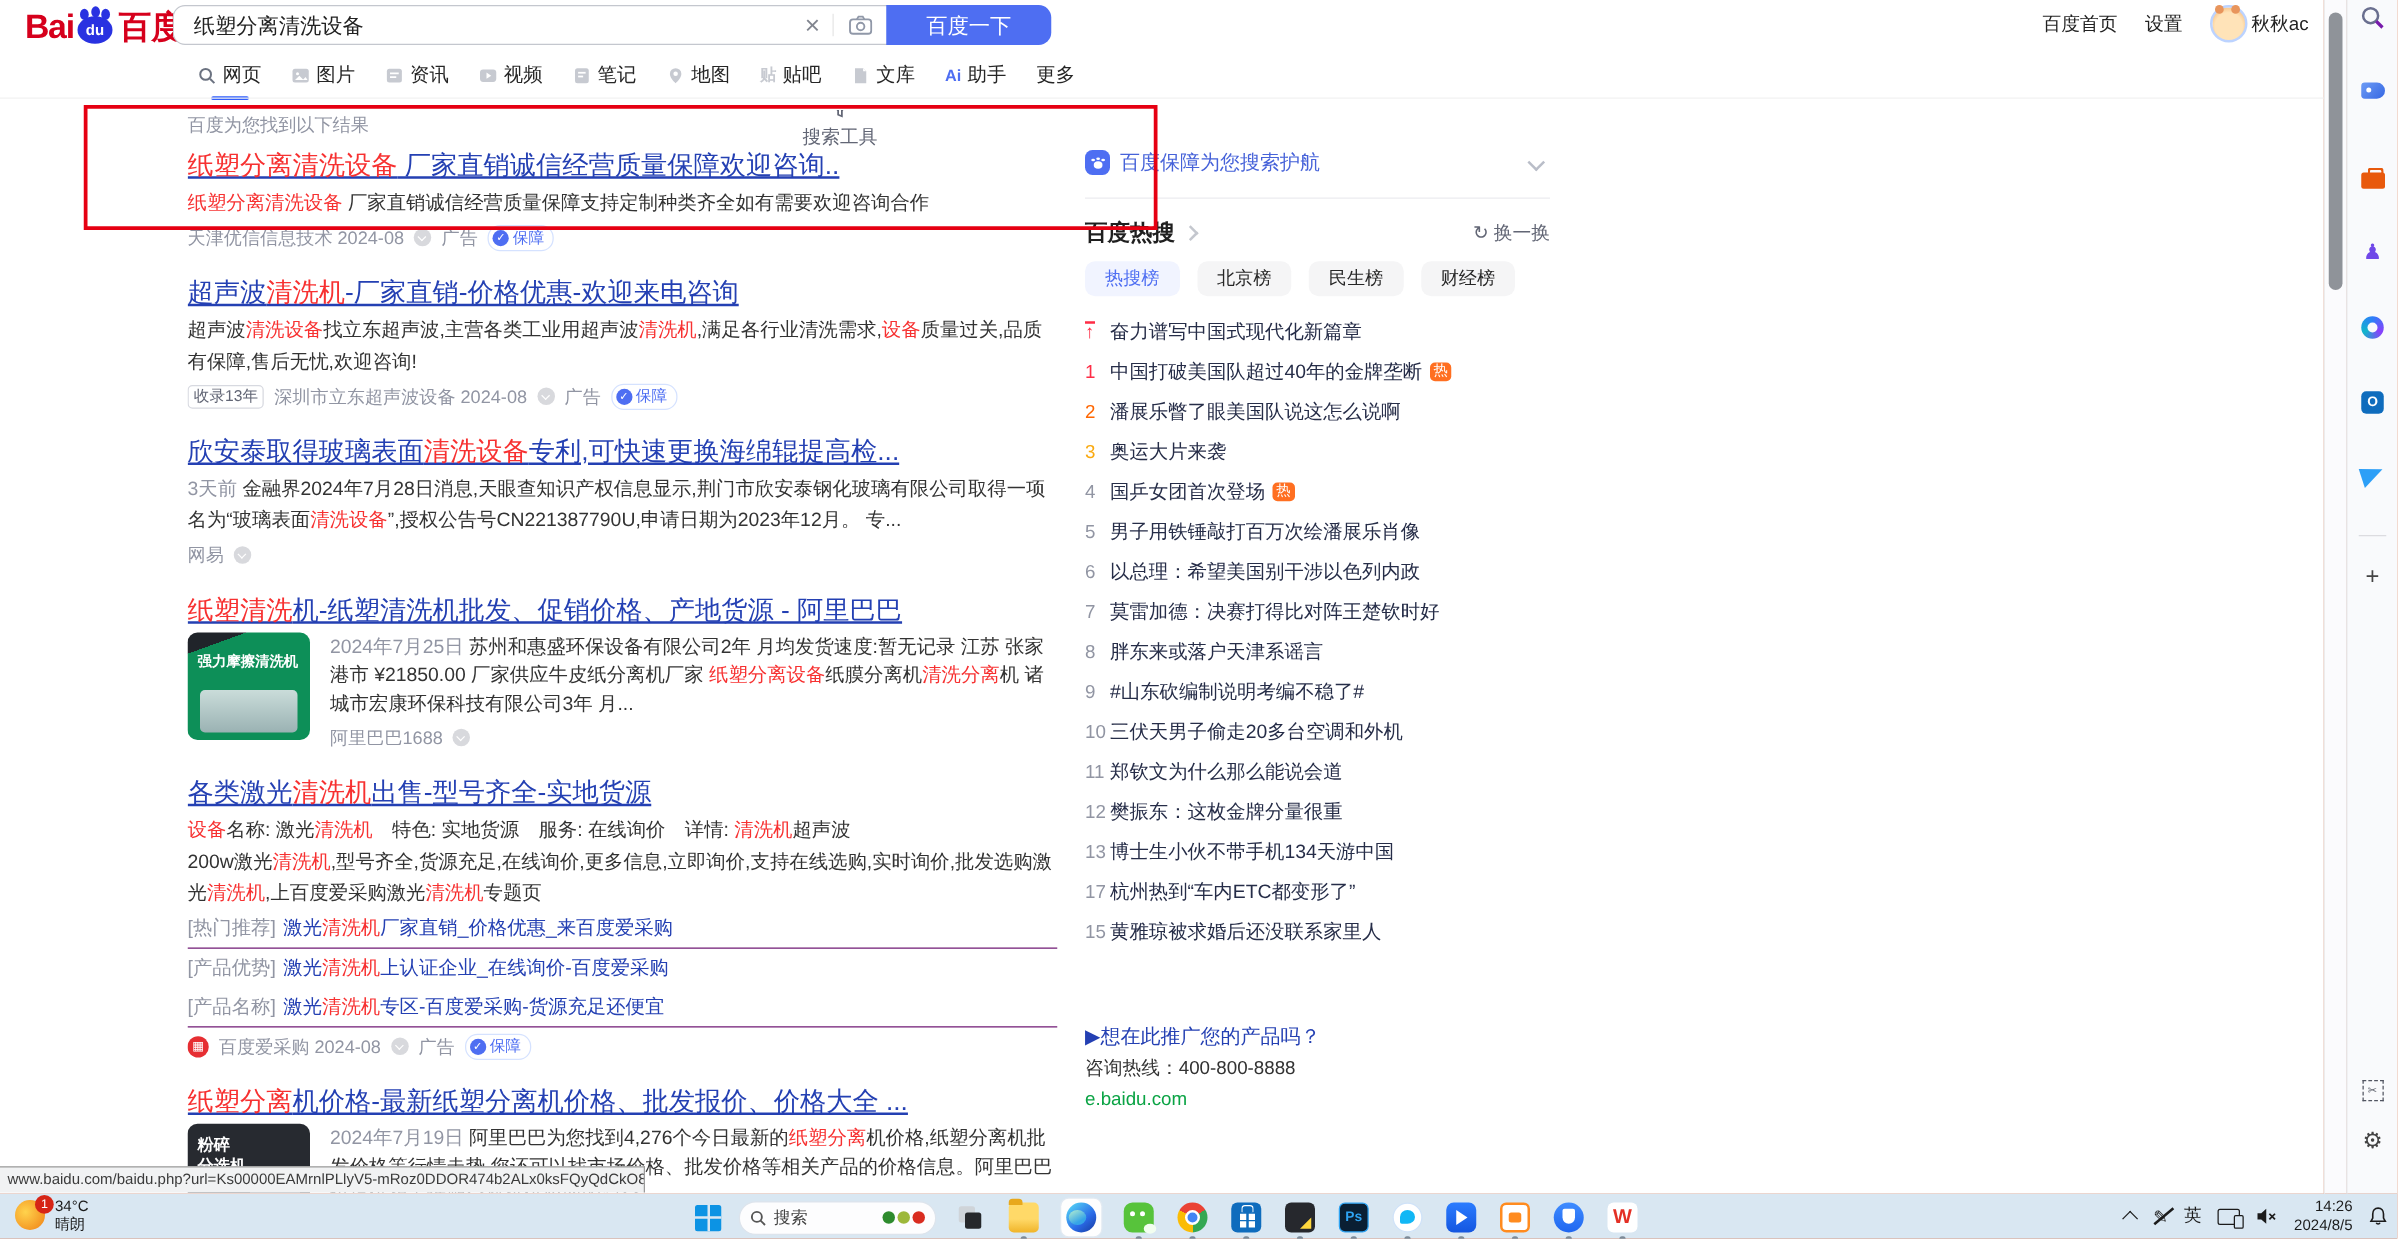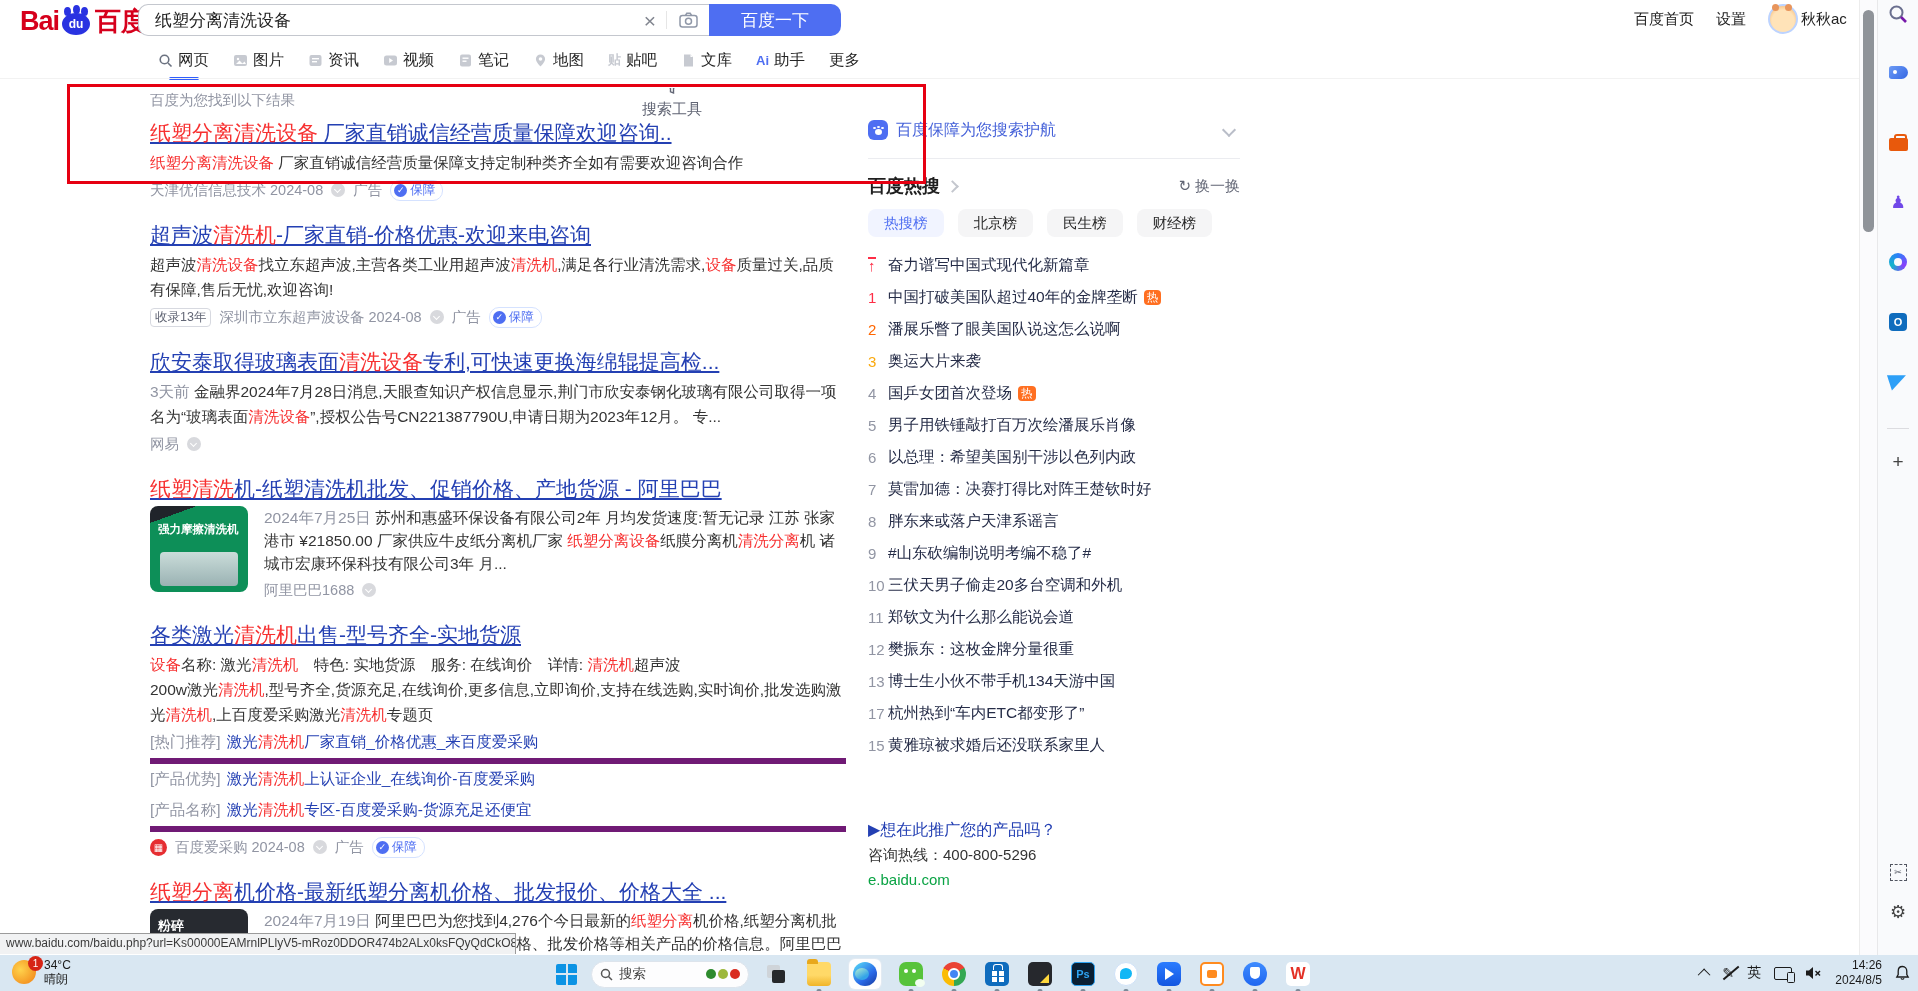--- a/index.html
+++ b/index.html
@@ -72,21 +72,21 @@
   .thumb.dark .tl1{position:absolute;left:8px;top:8px;color:#fff;font-weight:700;font-size:13px;line-height:17px;white-space:pre-line;}
   .thumb.dark::before{content:"";position:absolute;left:8px;top:44px;width:22px;height:9px;background:#e33025;border-radius:2px;}
   .thumb.dark::after{content:"";position:absolute;right:8px;bottom:6px;width:40px;height:44px;border-radius:3px;
     background:linear-gradient(180deg,#e8ebee,#b9c2c9);opacity:.92;}
   .rright{flex:1;min-width:0;}
   .rright .rdesc{line-height:23px;}
   .sublink{display:flex;align-items:center;gap:6px;font-size:15.5px;height:31px;cursor:pointer;}
   .sublink .pre{color:#9195a3;}
   .sublink .stxt{color:#2440b3;}
   .sublink .stxt .em{color:#f73131;}
-  .sublink.sep{border-bottom:6px solid #701a75;}
+  .sublink.sep{border-bottom:1px solid #701a75;}
 
   
   .redbox{position:absolute;left:67px;top:84px;width:853px;height:94px;border:3px solid #e60012;z-index:60;pointer-events:none;}
 
   
   .sidebar{position:absolute;left:868px;top:118px;width:372px;}
   .bz-row{display:flex;align-items:center;gap:8px;height:24px;}
   .bz-ic{width:20px;height:20px;border-radius:6px;background:#4e6ef2;position:relative;flex:none;}
   .bz-ic::after{content:"";position:absolute;left:7px;top:9px;width:7px;height:6px;background:#fff;border-radius:50%;
     box-shadow:-4px -4px 0 -2px #fff,0px -5px 0 -2px #fff,4px -4px 0 -2px #fff;}
@@ -505,21 +505,21 @@
             <span class="rk">17</span>
             <span>杭州热到“车内ETC都变形了”</span>
           </li>
           <li>
             <span class="rk">15</span>
             <span>黄雅琼被求婚后还没联系家里人</span>
           </li>
         </ul>
       <div class="promo">
         <div class="p1">▶想在此推广您的产品吗？</div>
-        <div class="p2"><span>咨询热线：</span><span>400-800-5296</span></div>
+        <div class="p2"><span>咨询热线：</span><span>400-800-8888</span></div>
         <div class="p3">e.baidu.com</div>
       </div>
     </aside>
 
     <div class="redbox"></div>
     <div class="status">www.baidu.com/baidu.php?url=Ks00000EAMrnlPLlyV5-mRoz0DDOR474b2ALx0ksFQyQdCkO8LgqGBEGUxy-kXE8n...</div>
   </div>
 
   <div class="scroll">
       <div class="thumb"></div>

